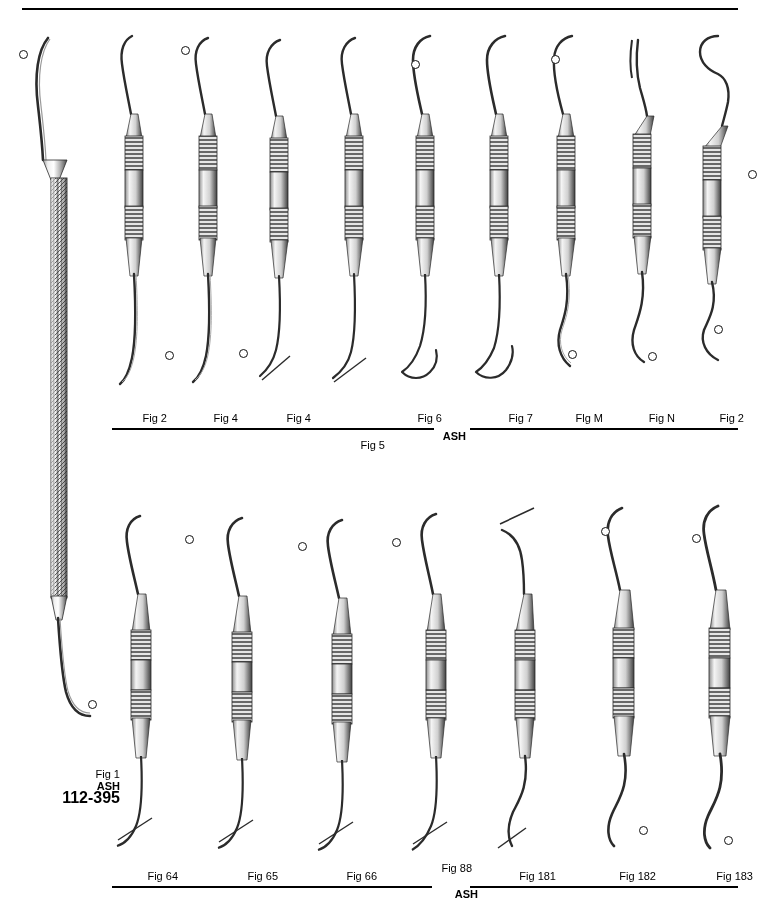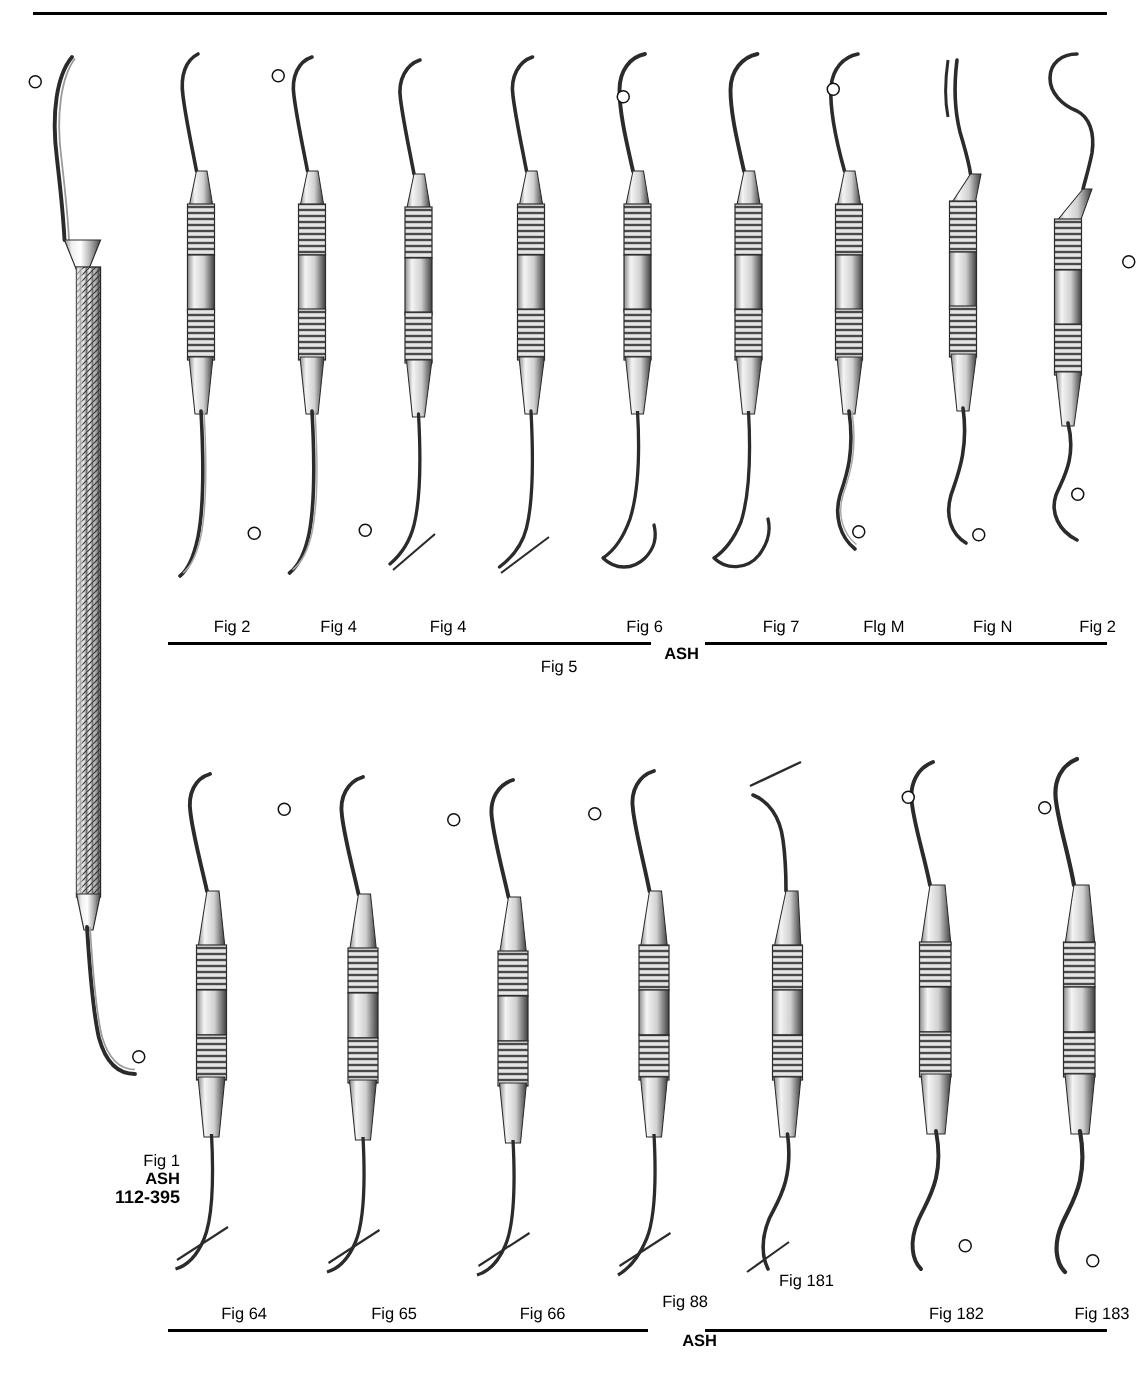--- a/index.html
+++ b/index.html
@@ -7,21 +7,21 @@
   .page{position:absolute;inset:0;}
 
   .rule-top{position:absolute;left:22px;top:8px;width:716px;height:2px;background:#000;}
 
   
   .grp-line{position:absolute;height:2px;background:#000;}
 
   
   .cap{position:absolute;font-size:11px;line-height:12px;text-align:right;white-space:nowrap;}
   .cap .sub{display:block;font-weight:bold;font-size:11px;}
-  .cap .code{display:block;font-weight:bold;font-size:12px;}
+  .cap .code{display:block;font-weight:bold;font-size:16px;}
 
   
   .inst{position:absolute;}
   .inst svg{display:block;overflow:visible;}
 
   .dot{position:absolute;width:7px;height:7px;border:1px solid #111;border-radius:50%;background:#fff;}
 </style>
 </head>
 <body>
 
@@ -320,21 +320,21 @@
       <path d="M36,256 C42,290 30,304 24,318 C18,332 20,344 26,350" fill="none" stroke="#2b2b2b" stroke-width="2.8" stroke-linecap="round"></path>
     </svg>
   </div>
   <div class="dot" style="left:692px;top:534px;"></div>
   <div class="dot" style="left:724px;top:836px;"></div>
 
   <div class="cap" style="left:116px;top:870px;width:62px;"><span>Fig 64</span></div>
   <div class="cap" style="left:216px;top:870px;width:62px;"><span>Fig 65</span></div>
   <div class="cap" style="left:315px;top:870px;width:62px;"><span>Fig 66</span></div>
   <div class="cap" style="left:410px;top:862px;width:62px;"><span>Fig 88</span></div>
-  <div class="cap" style="left:494px;top:848px;width:62px;"><span>Fig 181</span></div>
+  <div class="cap" style="left:494px;top:870px;width:62px;"><span>Fig 181</span></div>
   <div class="cap" style="left:594px;top:870px;width:62px;"><span>Fig 182</span></div>
   <div class="cap" style="left:691px;top:870px;width:62px;"><span>Fig 183</span></div>
 
   <div class="grp-line" style="left:112px;top:886px;width:320px;"></div>
   <div class="grp-line" style="left:470px;top:886px;width:268px;"></div>
   <div class="cap" style="left:418px;top:888px;width:60px;font-weight:bold;"><span>ASH</span></div>
 
 </div>
 
 </body></html>

